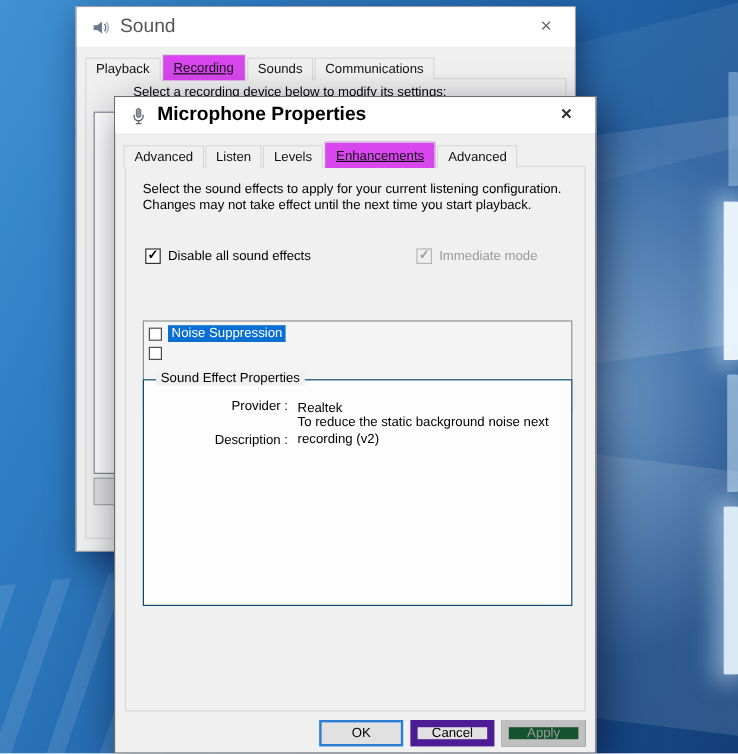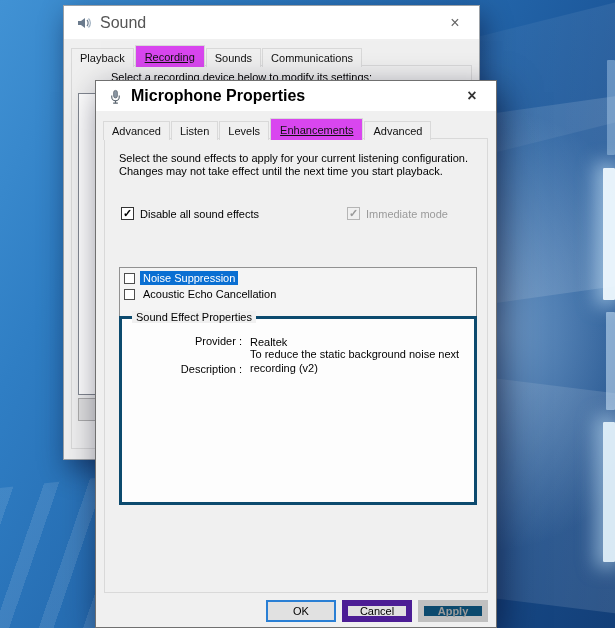--- a/index.html
+++ b/index.html
@@ -79,36 +79,36 @@
 
   .effects-list {
     position: absolute; left: 14px; top: 92px; width: 358px; height: 77px;
     background: #f4f4f4; border: 1px solid #919191; padding-top: 2px; margin-top: 36px;
   }
   .effect-row { display: flex; align-items: center; gap: 5px; height: 16px; padding-left: 4px; }
   .effect-cb { width: 11px; height: 11px; background: #fff; border: 1px solid #4d4d4d; flex: 0 0 auto; }
   .effect-label { padding: 1px 3px; white-space: nowrap; }
   .effect-label.selected { background: #0a6fd2; color: #fff; }
 
-  .groupbox { position: absolute; left: 14px; top: 177px; width: 358px; height: 189px; border: 3px solid #0c4a6e; background: #fdfdfd; }
+  .groupbox { position: absolute; left: 14px; top: 177px; width: 358px; height: 189px; border: 1px solid #0c4a6e; background: #fdfdfd; }
   .group-legend { position: absolute; top: -8px; left: 10px; background: #f0f0f0; padding: 0 4px; }
   .prop-row { position: absolute; display: flex; left: 0; }
   .prop-row.provider { top: 16px; }
   .prop-row.descr { top: 28px; align-items: flex-end; }
   .prop-label { width: 120px; text-align: right; }
   .prop-value { margin-left: 8px; width: 232px; line-height: 14px; }
 
   .btn {
     position: absolute; top: 519px; width: 70px; height: 22px;
     background: #e1e1e1; border: 6px solid #4c1d95;
     display: flex; align-items: center; justify-content: center; font-size: 11px;
   }
   .btn-ok { left: 170px; border: 2px solid #2a7fd4; }
   .btn-cancel { left: 246px; }
-  .btn-apply { left: 322px; color: #9b9b9b; background: #0c4a6e; border-color: #c0c0c0; font-weight: bold; }
+  .btn-apply { left: 322px; color: #9b9b9b; background: #14532d; border-color: #c0c0c0; }
 
   svg { display: block; }
 </style>
 </head>
 <body>
 
 <div class="desktop">
   <div class="glow"></div>
   <div class="beam b1"></div>
   <div class="beam b2"></div>
@@ -183,21 +183,20 @@
       <span>Immediate mode</span>
     </div>
 
     <div class="effects-list">
       <div class="effect-row">
         <span class="effect-cb"></span>
         <span class="effect-label selected">Noise Suppression</span>
       </div>
       <div class="effect-row">
         <span class="effect-cb"></span>
-        <span class="effect-label">Acoustic Echo Cancellation</span>
       </div>
     </div>
 
     <div class="groupbox">
       <div class="group-legend">Sound Effect Properties</div>
       <div class="prop-row provider">
         <span class="prop-label">Provider :</span>
         <span class="prop-value">Realtek</span>
       </div>
       <div class="prop-row descr">

